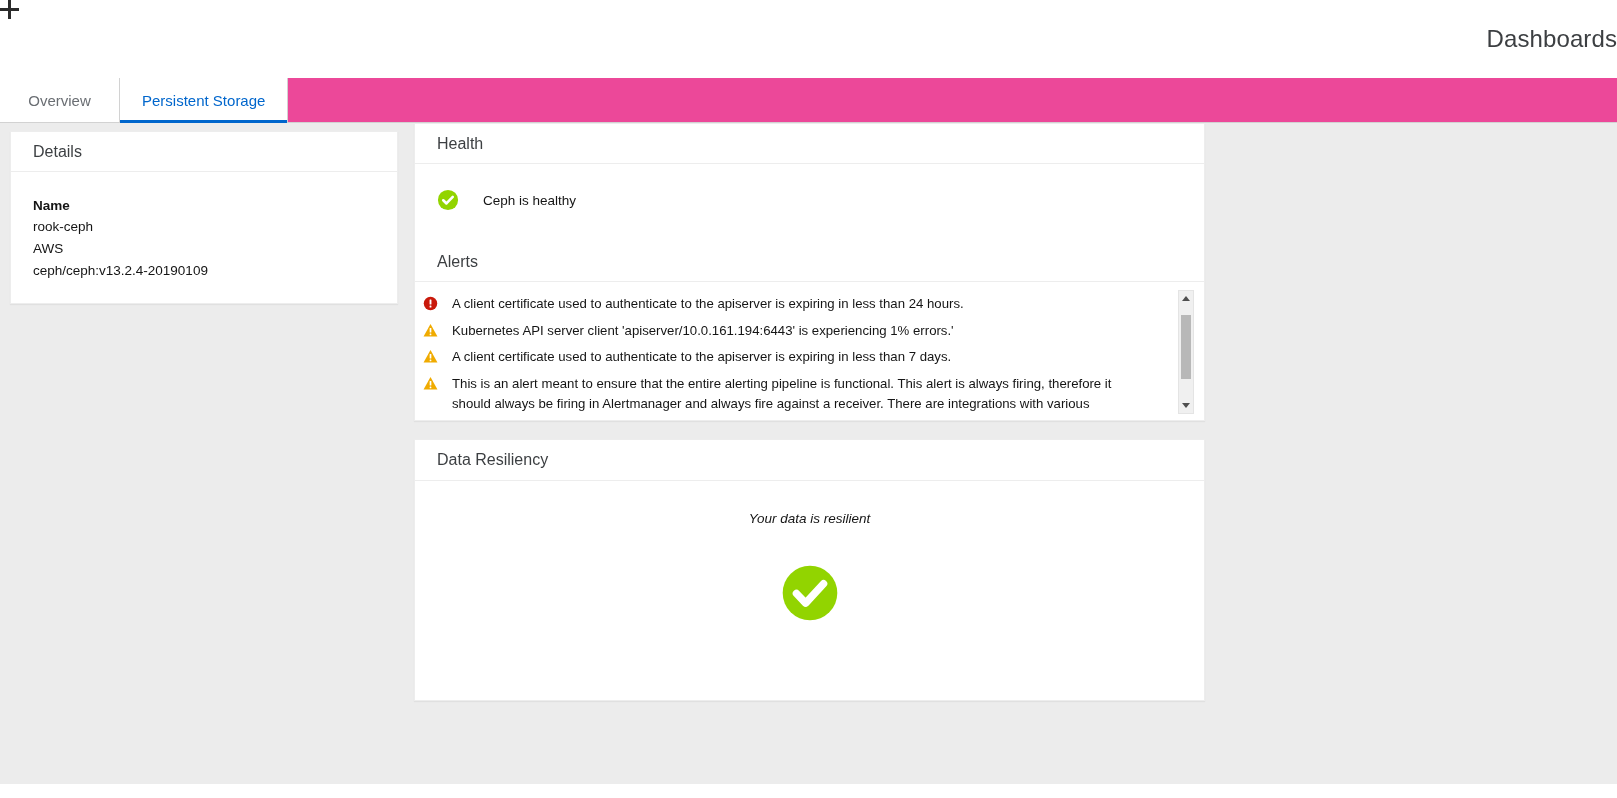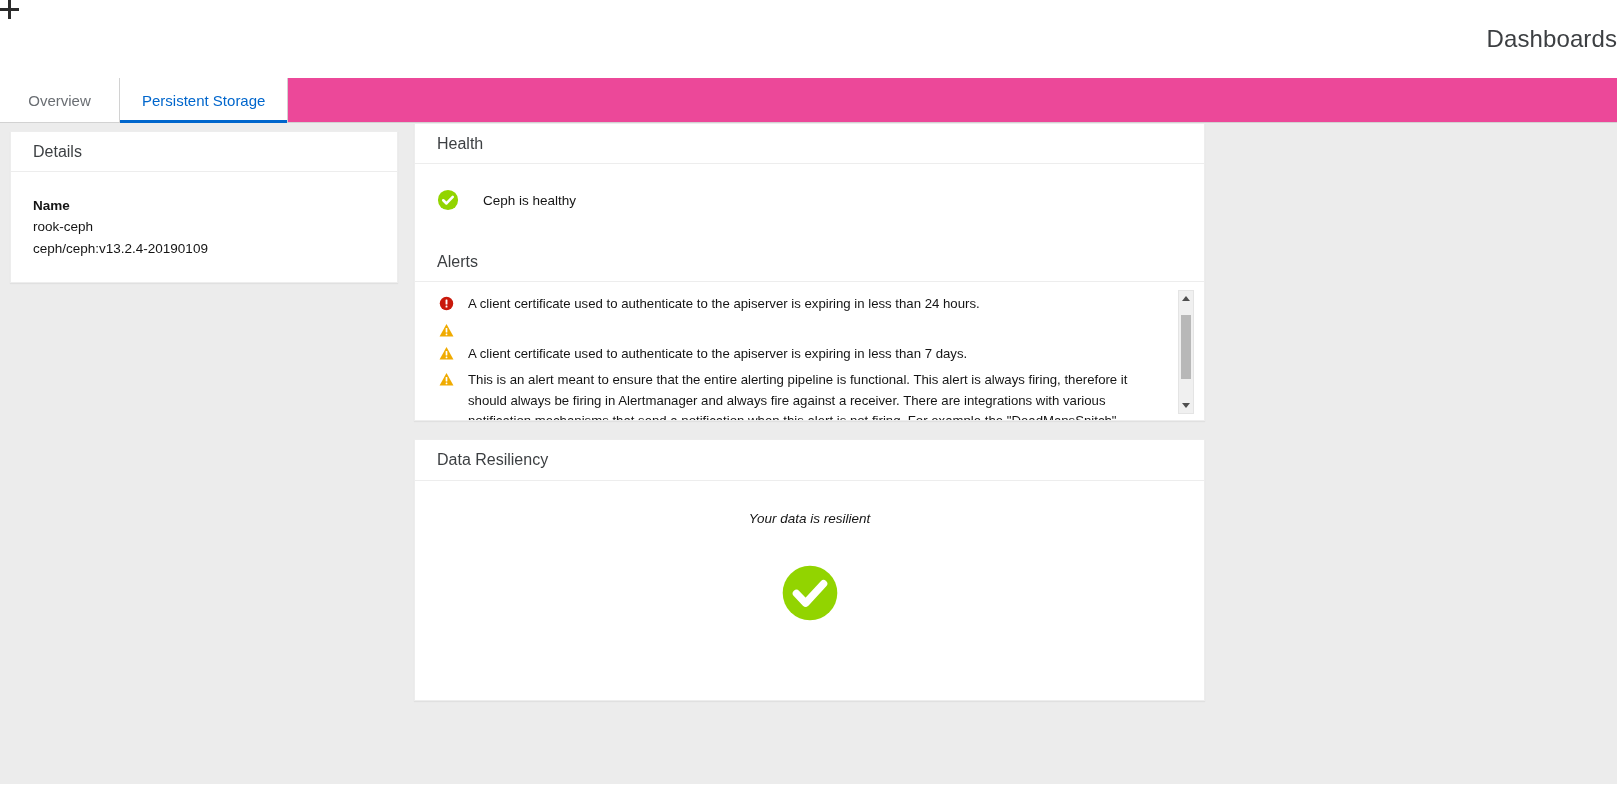--- a/index.html
+++ b/index.html
@@ -167,21 +167,21 @@
   }
 
   
   .alerts-wrap {
     position: relative;
     padding: 12px 0 10px 0;
     height: 138px;
     overflow: hidden;
   }
   .alerts-list {
-    padding: 0 44px 0 16px;
+    padding: 0 44px 0 0;
   }
   .alert-row {
     display: flex;
     align-items: flex-start;
     margin-bottom: 6px;
   }
   .alert-icon {
     width: 15px;
     height: 15px;
     flex: 0 0 15px;
@@ -275,20 +275,21 @@
 <div class="content">
 
   <div class="col-left">
     <div class="card">
       <div class="card-header">Details</div>
       <div class="card-body details-body">
 
         <div class="detail-key">Name</div>
         <div class="detail-val">rook-ceph</div>
 
+        <div class="detail-val">AWS</div>
 
         <div class="detail-val">ceph/ceph:v13.2.4-20190109</div>
 
       </div>
     </div>
   </div>
 
   <div class="col-main">
 
     <div class="card">
@@ -320,20 +321,21 @@
           </div>
 
           <div class="alert-row">
             <span class="alert-icon">
               <svg viewBox="0 0 16 16" width="15" height="15" aria-hidden="true">
                 <path d="M8 1 L15.4 14.4 L0.6 14.4 Z" fill="#f0ab00"></path>
                 <rect x="7.1" y="5.2" width="1.8" height="5" rx="0.6" fill="#ffffff"></rect>
                 <rect x="7.1" y="11.1" width="1.8" height="1.9" rx="0.6" fill="#ffffff"></rect>
               </svg>
             </span>
+            <span class="alert-text">Kubernetes API server client 'apiserver/10.0.161.194:6443' is experiencing 1% errors.'</span>
           </div>
 
           <div class="alert-row">
             <span class="alert-icon">
               <svg viewBox="0 0 16 16" width="15" height="15" aria-hidden="true">
                 <path d="M8 1 L15.4 14.4 L0.6 14.4 Z" fill="#f0ab00"></path>
                 <rect x="7.1" y="5.2" width="1.8" height="5" rx="0.6" fill="#ffffff"></rect>
                 <rect x="7.1" y="11.1" width="1.8" height="1.9" rx="0.6" fill="#ffffff"></rect>
               </svg>
             </span>

